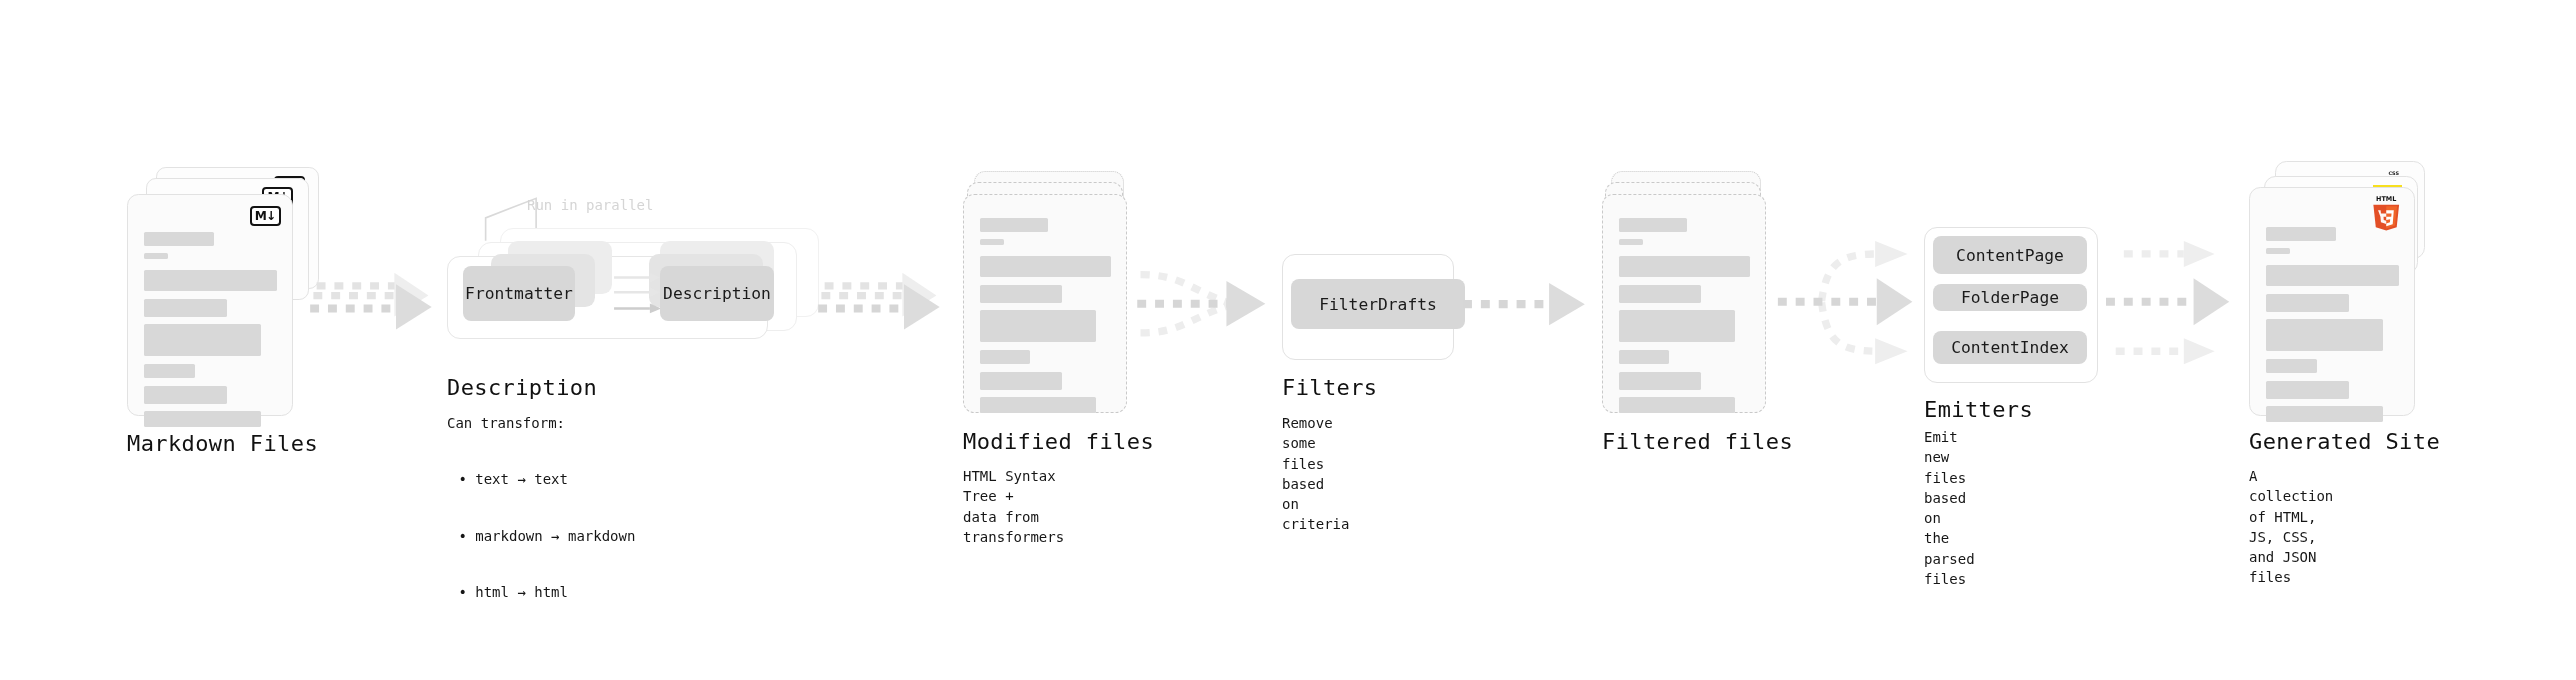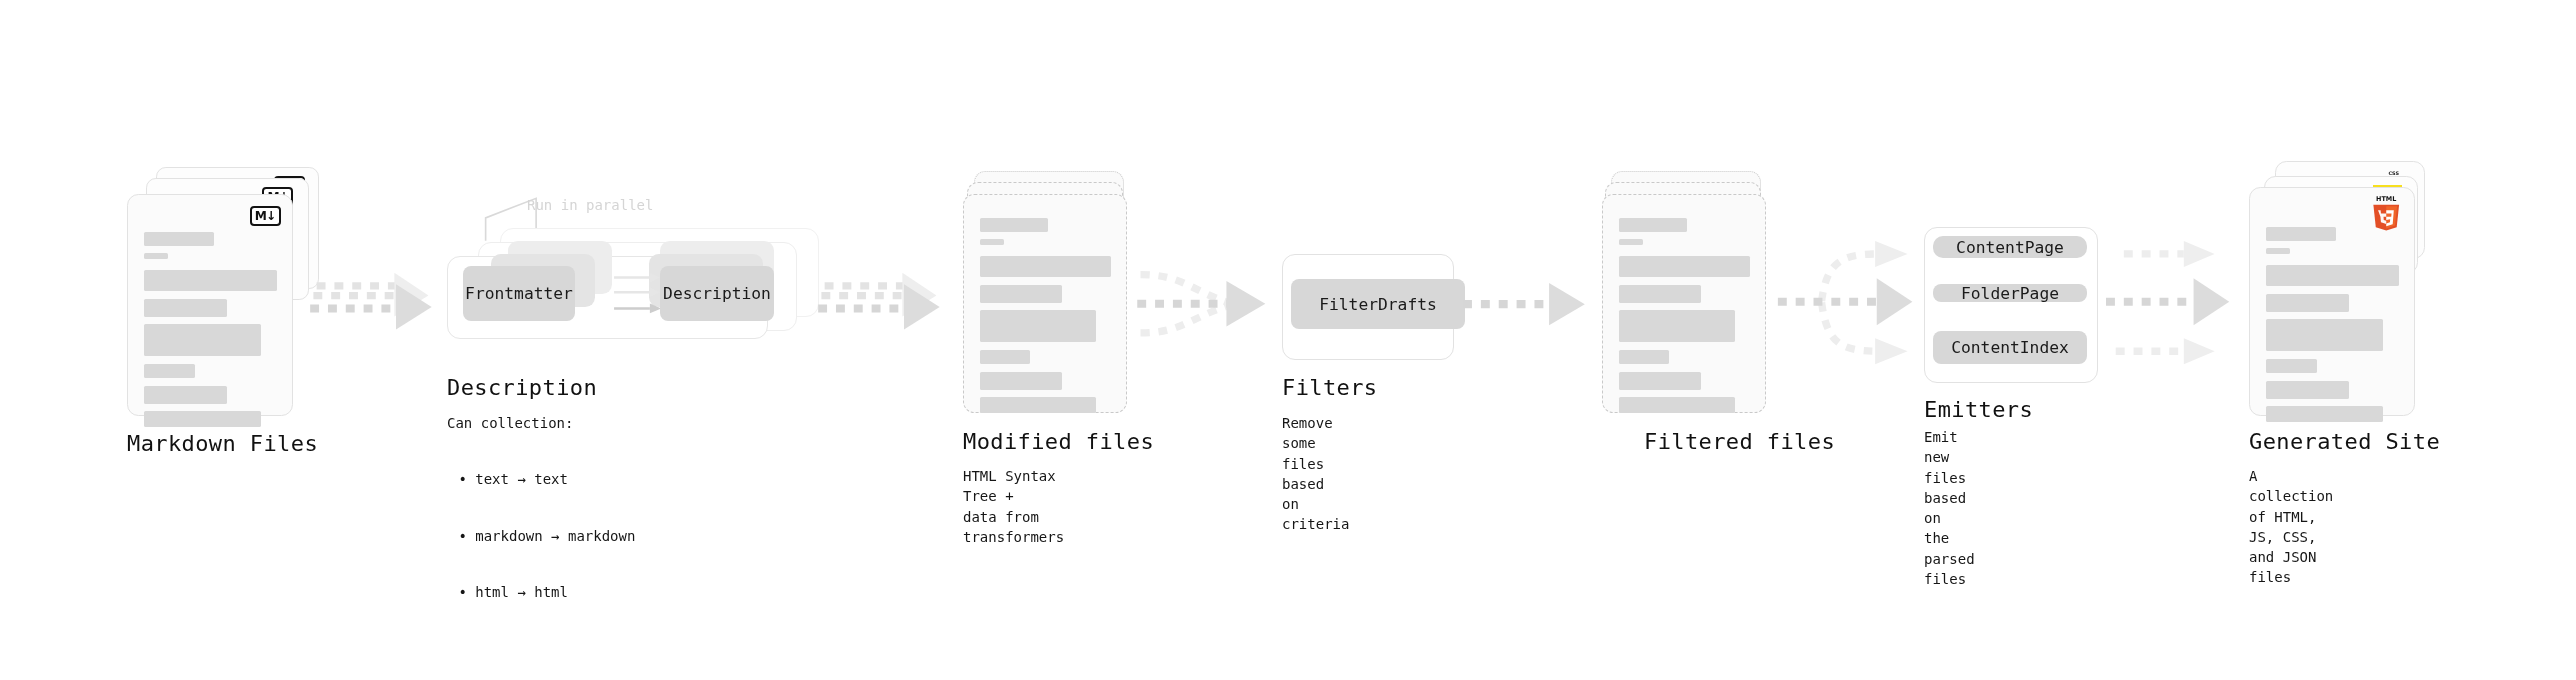--- a/index.html
+++ b/index.html
@@ -164,21 +164,21 @@
         <polygon points="44,40 58,46 44,52" fill="#cdcdcd"></polygon>
       </svg>
     </div>
 
     <div class="pill" style="left:463px;top:266px;width:112px;height:55px;">Frontmatter</div>
     <div class="pill" style="left:660px;top:266px;width:114px;height:55px;">Description</div>
 
     <div class="caption" style="left:447px;top:375px;">Description</div>
 
     <div class="sub list" style="left:447px;top:413px;width:260px;">
-      <div>Can collection:</div>
+      <div>Can transform:</div>
       <div class="li">
         • <span>text → text</span>
       </div>
       <div class="li">
         • <span>markdown → markdown</span>
       </div>
       <div class="li">
         • <span>html → html</span>
       </div>
     </div>
@@ -256,42 +256,42 @@
         <div class="sk" style="width:52%;height:14px;"></div>
         <div class="sk" style="width:18%;height:5.7px;margin-bottom:11.4px;"></div>
         <div class="sk" style="width:100%;height:21px;"></div>
         <div class="sk" style="width:62%;height:18px;"></div>
         <div class="sk" style="width:88%;height:32.5px;"></div>
         <div class="sk" style="width:38%;height:14.6px;"></div>
         <div class="sk" style="width:62%;height:18px;"></div>
         <div class="sk" style="width:88%;height:16.3px;"></div>
       </div>
     </div>
-    <div class="caption" style="left:1602px;top:429px;margin-left:42px;">Filtered files</div>
+    <div class="caption" style="left:1602px;top:429px;">Filtered files</div>
   </div>
 
   <div class="node" style="left:1773px;top:236px;width:154px;height:134px;">
     <svg width="154" height="134" viewBox="0 0 190 165">
       <g fill="none" stroke="#ededed" stroke-width="9" stroke-dasharray="11 11">
         <path d="M60 80 C 66 36, 80 22, 128 22"></path>
         <path d="M60 82 C 66 128, 80 142, 128 142"></path>
       </g>
       <g fill="none" stroke="#d6d6d6" stroke-width="10" stroke-dasharray="11 11">
         <line x1="6" y1="81" x2="132" y2="81"></line>
       </g>
       <polygon points="126,6 166,22 126,38" fill="#eeeeee"></polygon>
       <polygon points="128,52 172,81 128,110" fill="#dcdcdc"></polygon>
       <polygon points="126,126 166,142 126,158" fill="#eeeeee"></polygon>
     </svg>
   </div>
 
   <div class="node">
     <div class="gbox" style="left:1924px;top:227px;width:174px;height:156px;border-color:#e2e2e2;"></div>
-    <div class="pill" style="left:1933px;top:236px;width:154px;height:22px;border-radius:10px;">ContentPage</div>
-    <div class="pill" style="left:1933px;top:284px;width:154px;height:18px;">FolderPage</div>
+    <div class="pill" style="left:1933px;top:236px;width:154px;height:38px;">ContentPage</div>
+    <div class="pill" style="left:1933px;top:284px;width:154px;height:27px;">FolderPage</div>
     <div class="pill" style="left:1933px;top:331px;width:154px;height:32.5px;">ContentIndex</div>
     <div class="caption" style="left:1924px;top:397px;">Emitters</div>
     <div class="sub" style="left:1924px;top:427px;">Emit new files based on
 the parsed files</div>
   </div>
 
   <div class="node" style="left:2106px;top:236px;width:150px;height:134px;">
     <svg width="150" height="134" viewBox="0 0 185 165">
       <g stroke="#ededed" stroke-width="9" stroke-dasharray="11 11" fill="none">
         <line x1="22" y1="22" x2="96" y2="22"></line>

